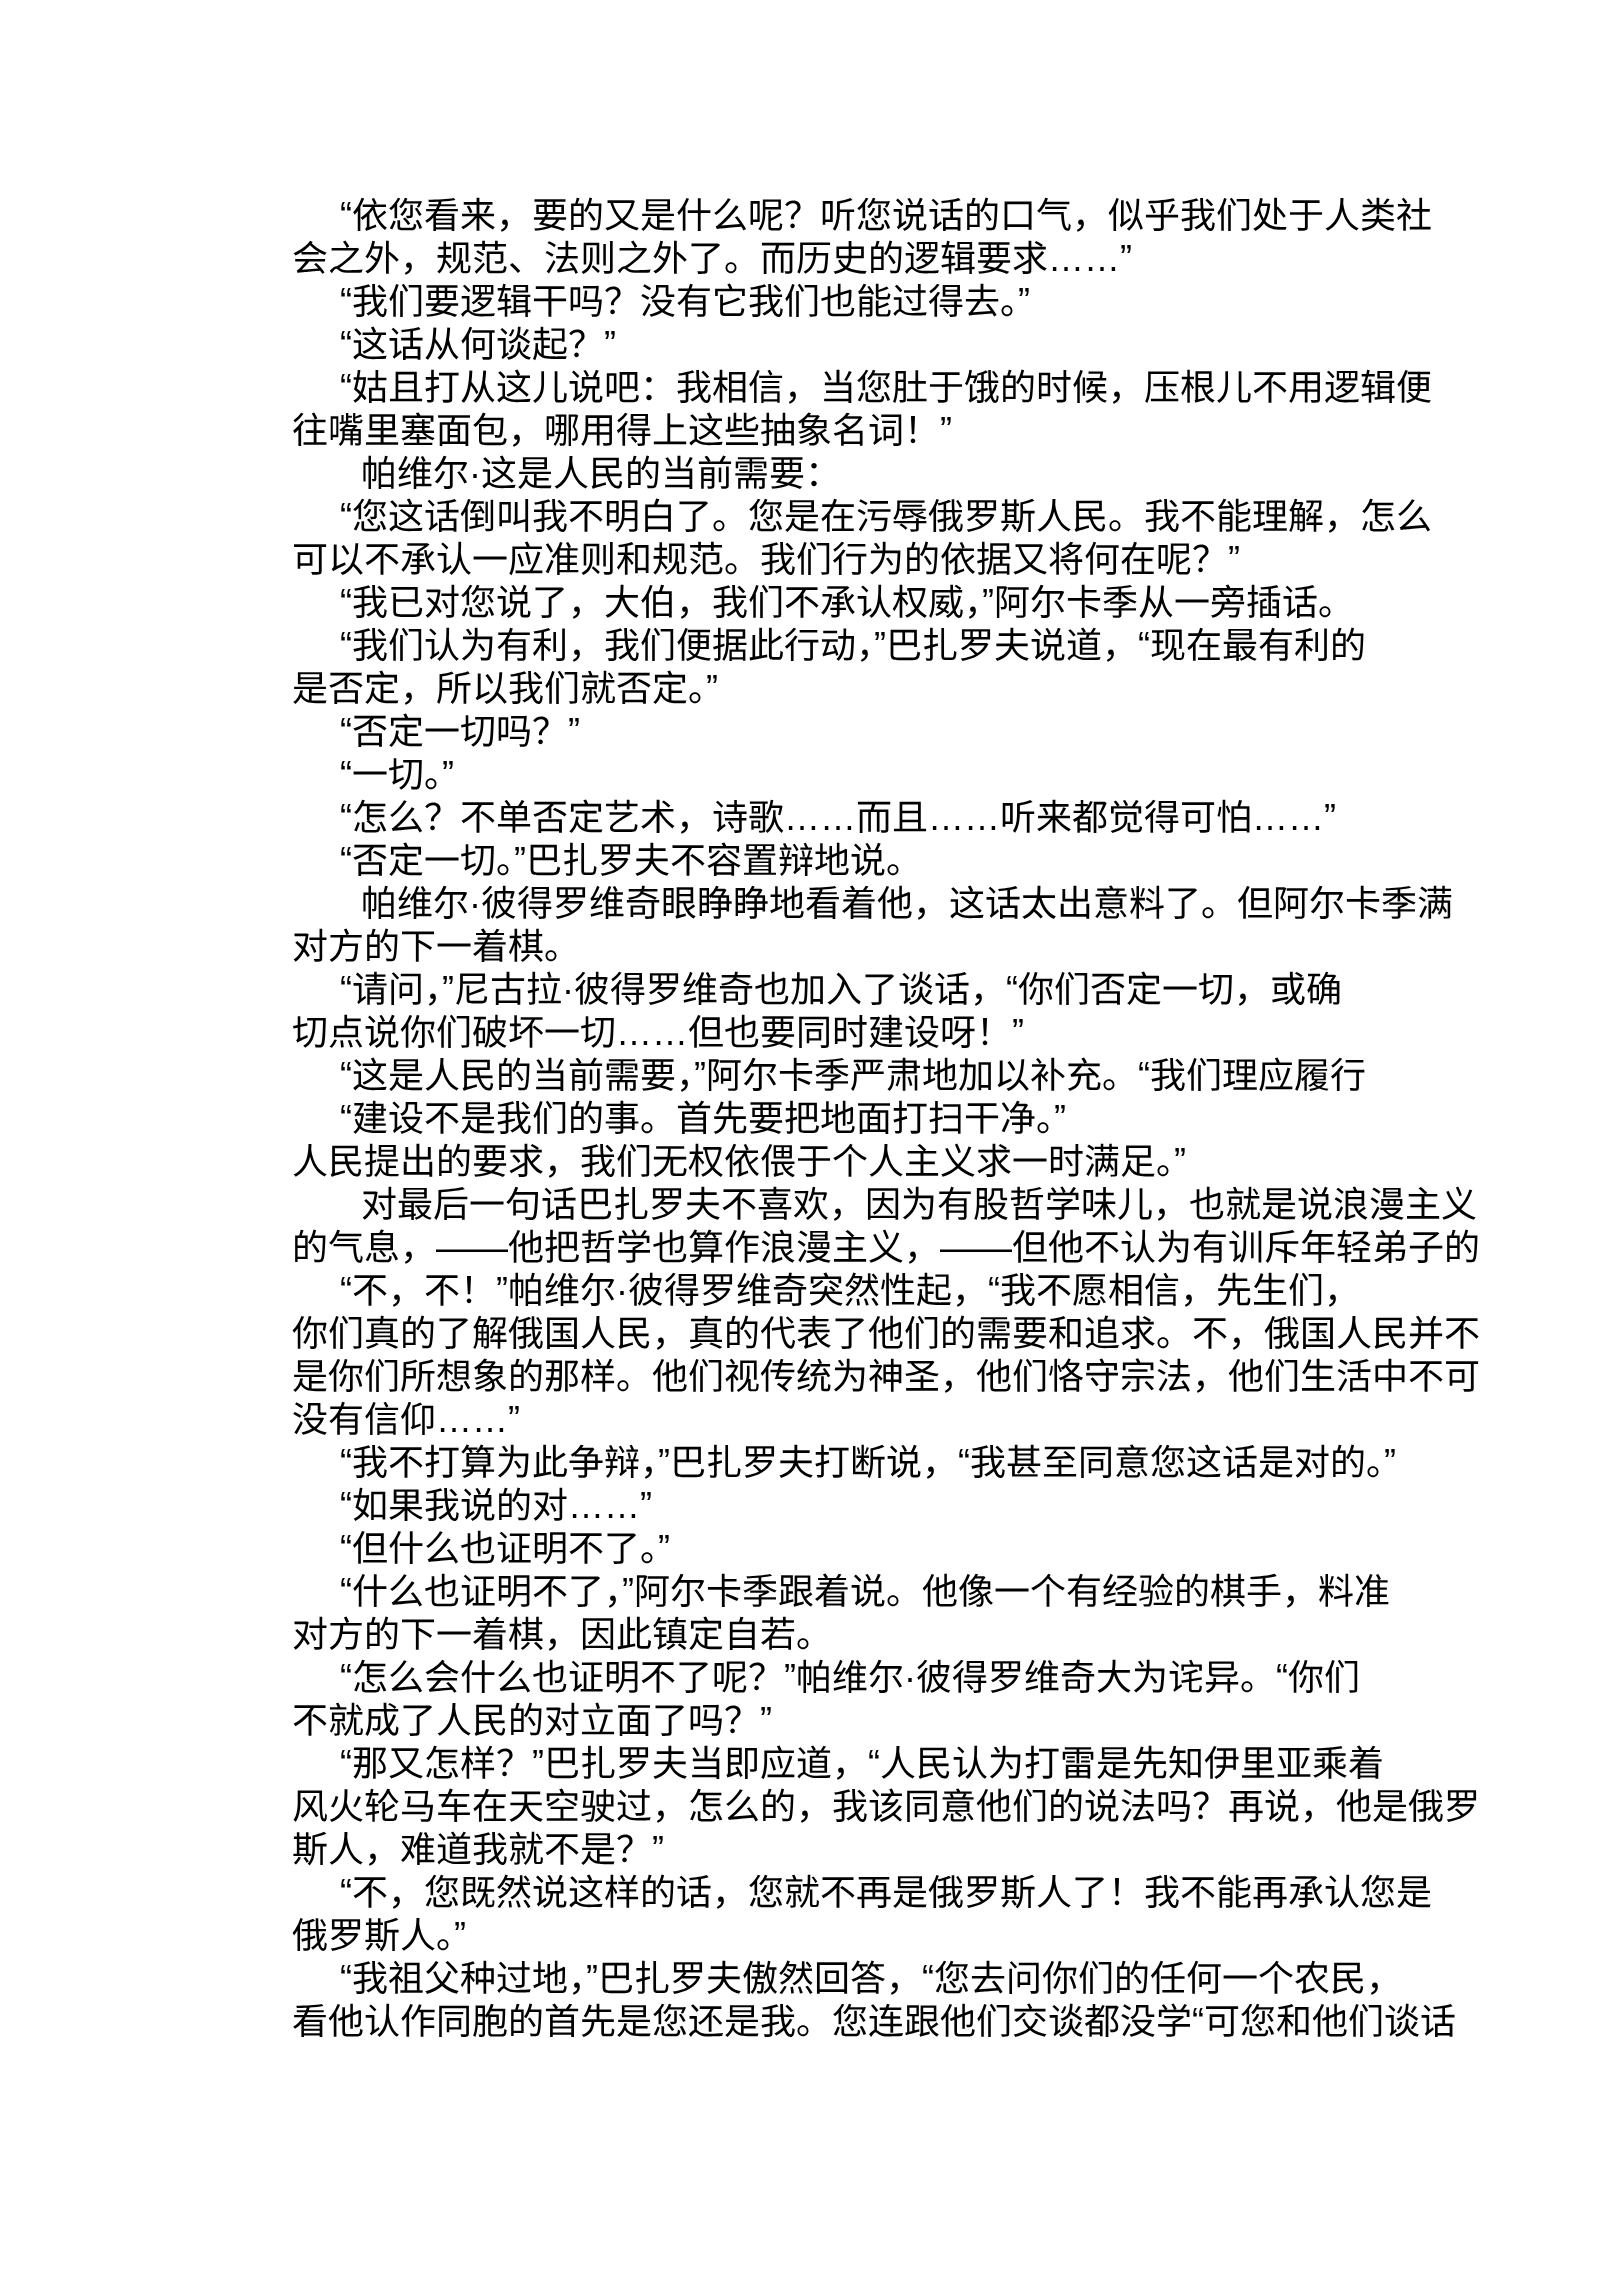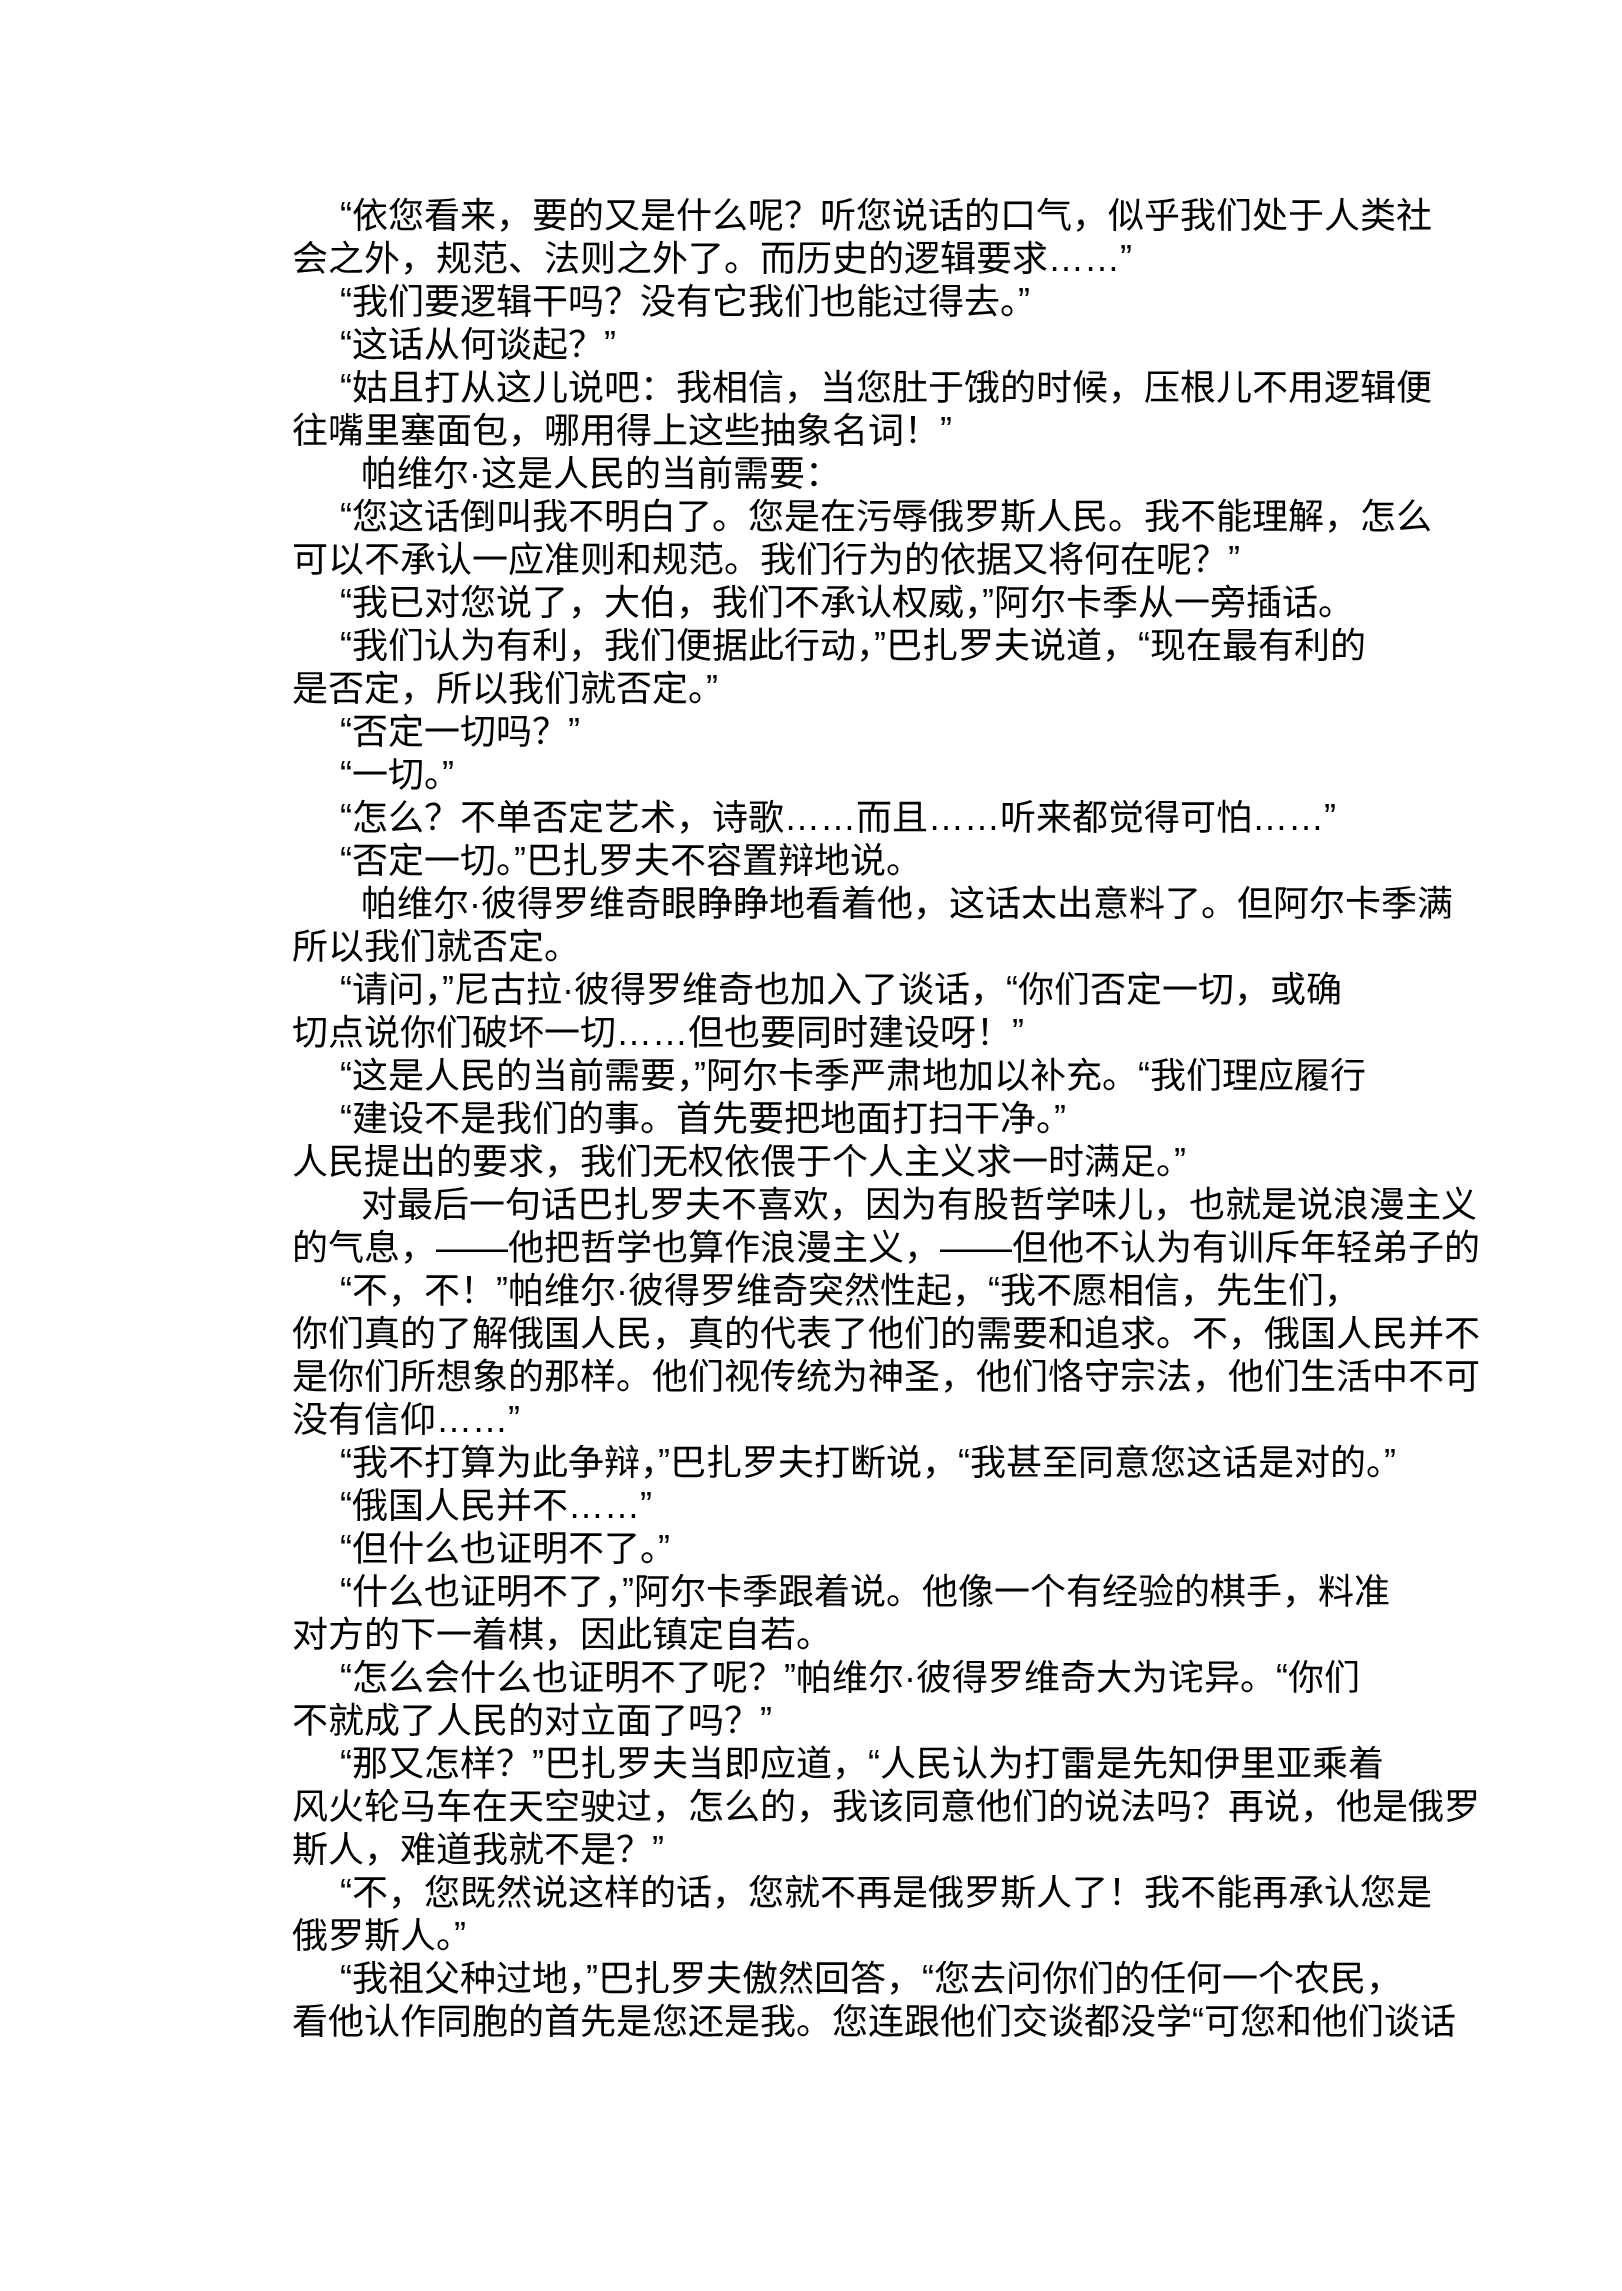--- a/index.html
+++ b/index.html
@@ -46,34 +46,34 @@
       <div class="line iq">“您这话倒叫我不明白了。您是在污辱俄罗斯人民。我不能理解，怎么</div>
       <div class="line">可以不承认一应准则和规范。我们行为的依据又将何在呢？”</div>
       <div class="line iq">“我已对您说了，大伯，我们不承认权威，”阿尔卡季从一旁插话。</div>
       <div class="line iq">“我们认为有利，我们便据此行动，”巴扎罗夫说道，“现在最有利的</div>
       <div class="line">是否定，所以我们就否定。”</div>
       <div class="line iq">“否定一切吗？”</div>
       <div class="line iq">“一切。”</div>
       <div class="line iq">“怎么？不单否定艺术，诗歌……而且……听来都觉得可怕……”</div>
       <div class="line iq">“否定一切。”巴扎罗夫不容置辩地说。</div>
       <div class="line ip">帕维尔·彼得罗维奇眼睁睁地看着他，这话太出意料了。但阿尔卡季满</div>
-      <div class="line">所以我们就否定。</div>
+      <div class="line">对方的下一着棋。</div>
       <div class="line iq">“请问，”尼古拉·彼得罗维奇也加入了谈话，“你们否定一切，或确</div>
       <div class="line">切点说你们破坏一切……但也要同时建设呀！”</div>
       <div class="line iq">“这是人民的当前需要，”阿尔卡季严肃地加以补充。“我们理应履行</div>
       <div class="line iq">“建设不是我们的事。首先要把地面打扫干净。”</div>
       <div class="line">人民提出的要求，我们无权依偎于个人主义求一时满足。”</div>
       <div class="line ip">对最后一句话巴扎罗夫不喜欢，因为有股哲学味儿，也就是说浪漫主义</div>
       <div class="line">的气息，——他把哲学也算作浪漫主义，——但他不认为有训斥年轻弟子的</div>
       <div class="line iq">“不，不！”帕维尔·彼得罗维奇突然性起，“我不愿相信，先生们，</div>
       <div class="line">你们真的了解俄国人民，真的代表了他们的需要和追求。不，俄国人民并不</div>
       <div class="line">是你们所想象的那样。他们视传统为神圣，他们恪守宗法，他们生活中不可</div>
       <div class="line">没有信仰……”</div>
       <div class="line iq">“我不打算为此争辩，”巴扎罗夫打断说，“我甚至同意您这话是对的。”</div>
-      <div class="line iq">“俄国人民并不……”</div>
+      <div class="line iq">“如果我说的对……”</div>
       <div class="line iq">“但什么也证明不了。”</div>
       <div class="line iq">“什么也证明不了，”阿尔卡季跟着说。他像一个有经验的棋手，料准</div>
       <div class="line">对方的下一着棋，因此镇定自若。</div>
       <div class="line iq">“怎么会什么也证明不了呢？”帕维尔·彼得罗维奇大为诧异。“你们</div>
       <div class="line">不就成了人民的对立面了吗？”</div>
       <div class="line iq">“那又怎样？”巴扎罗夫当即应道，“人民认为打雷是先知伊里亚乘着</div>
       <div class="line">风火轮马车在天空驶过，怎么的，我该同意他们的说法吗？再说，他是俄罗</div>
       <div class="line">斯人，难道我就不是？”</div>
       <div class="line iq">“不，您既然说这样的话，您就不再是俄罗斯人了！我不能再承认您是</div>
       <div class="line">俄罗斯人。”</div>

